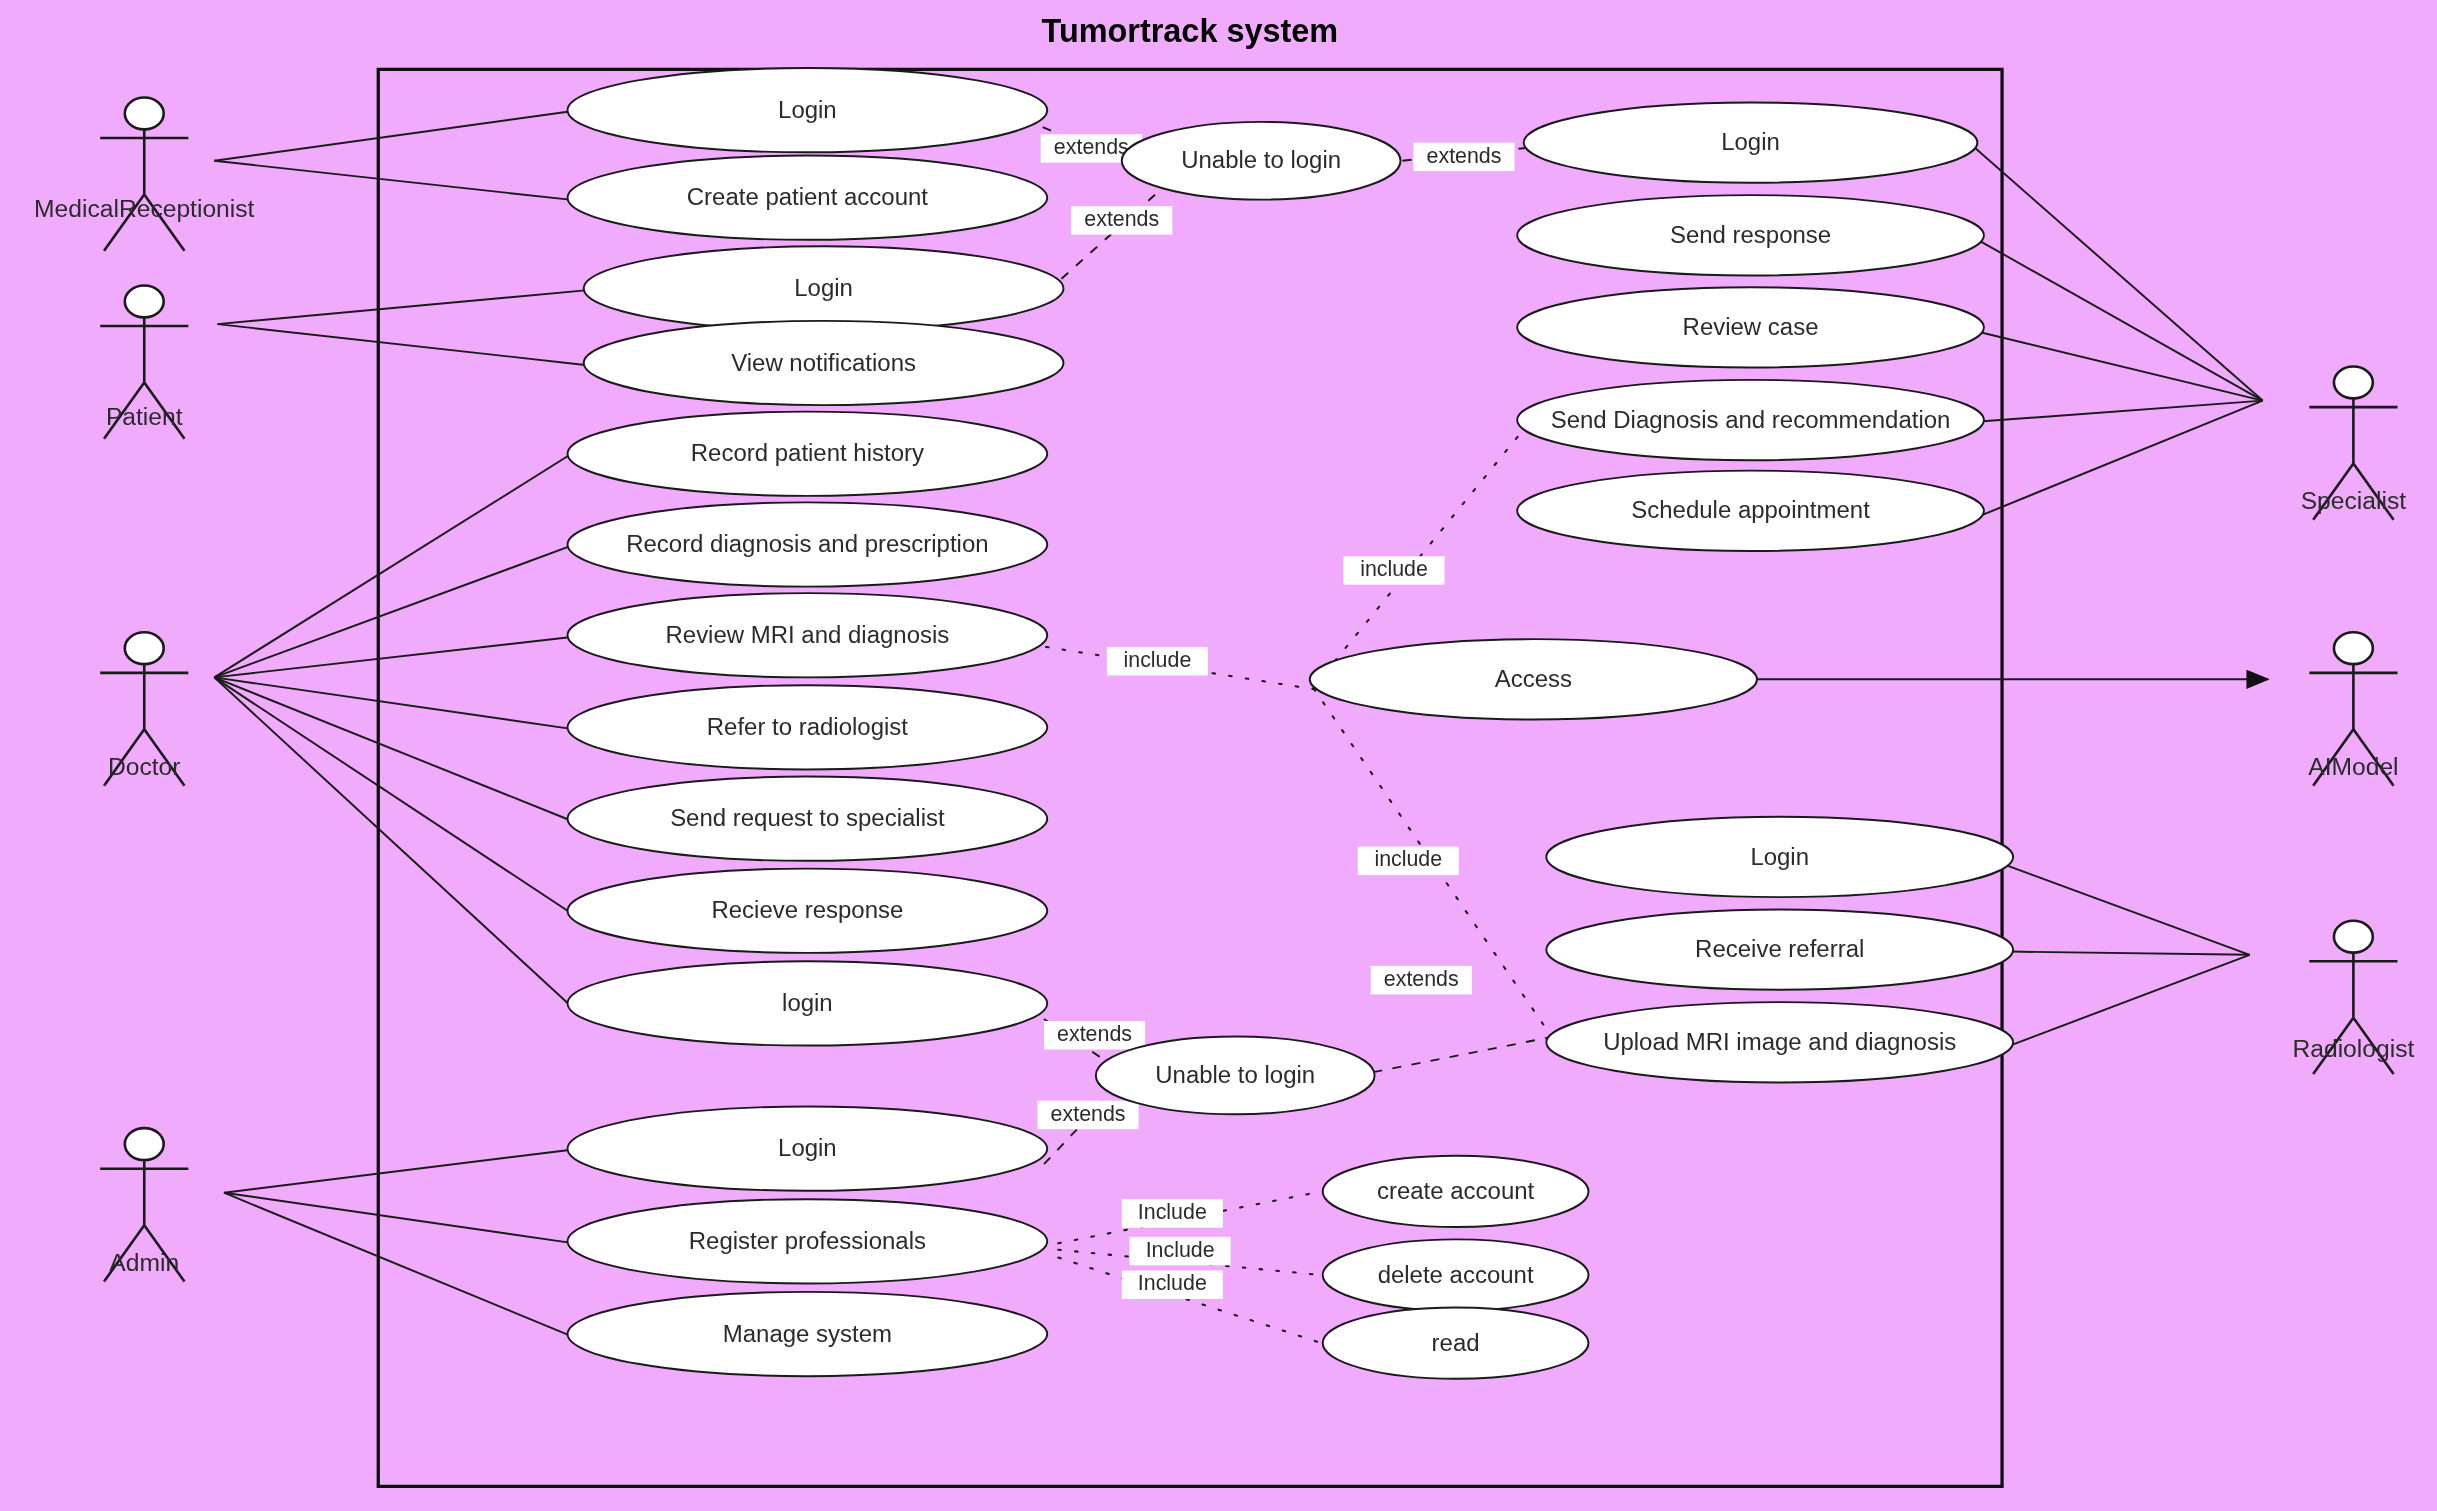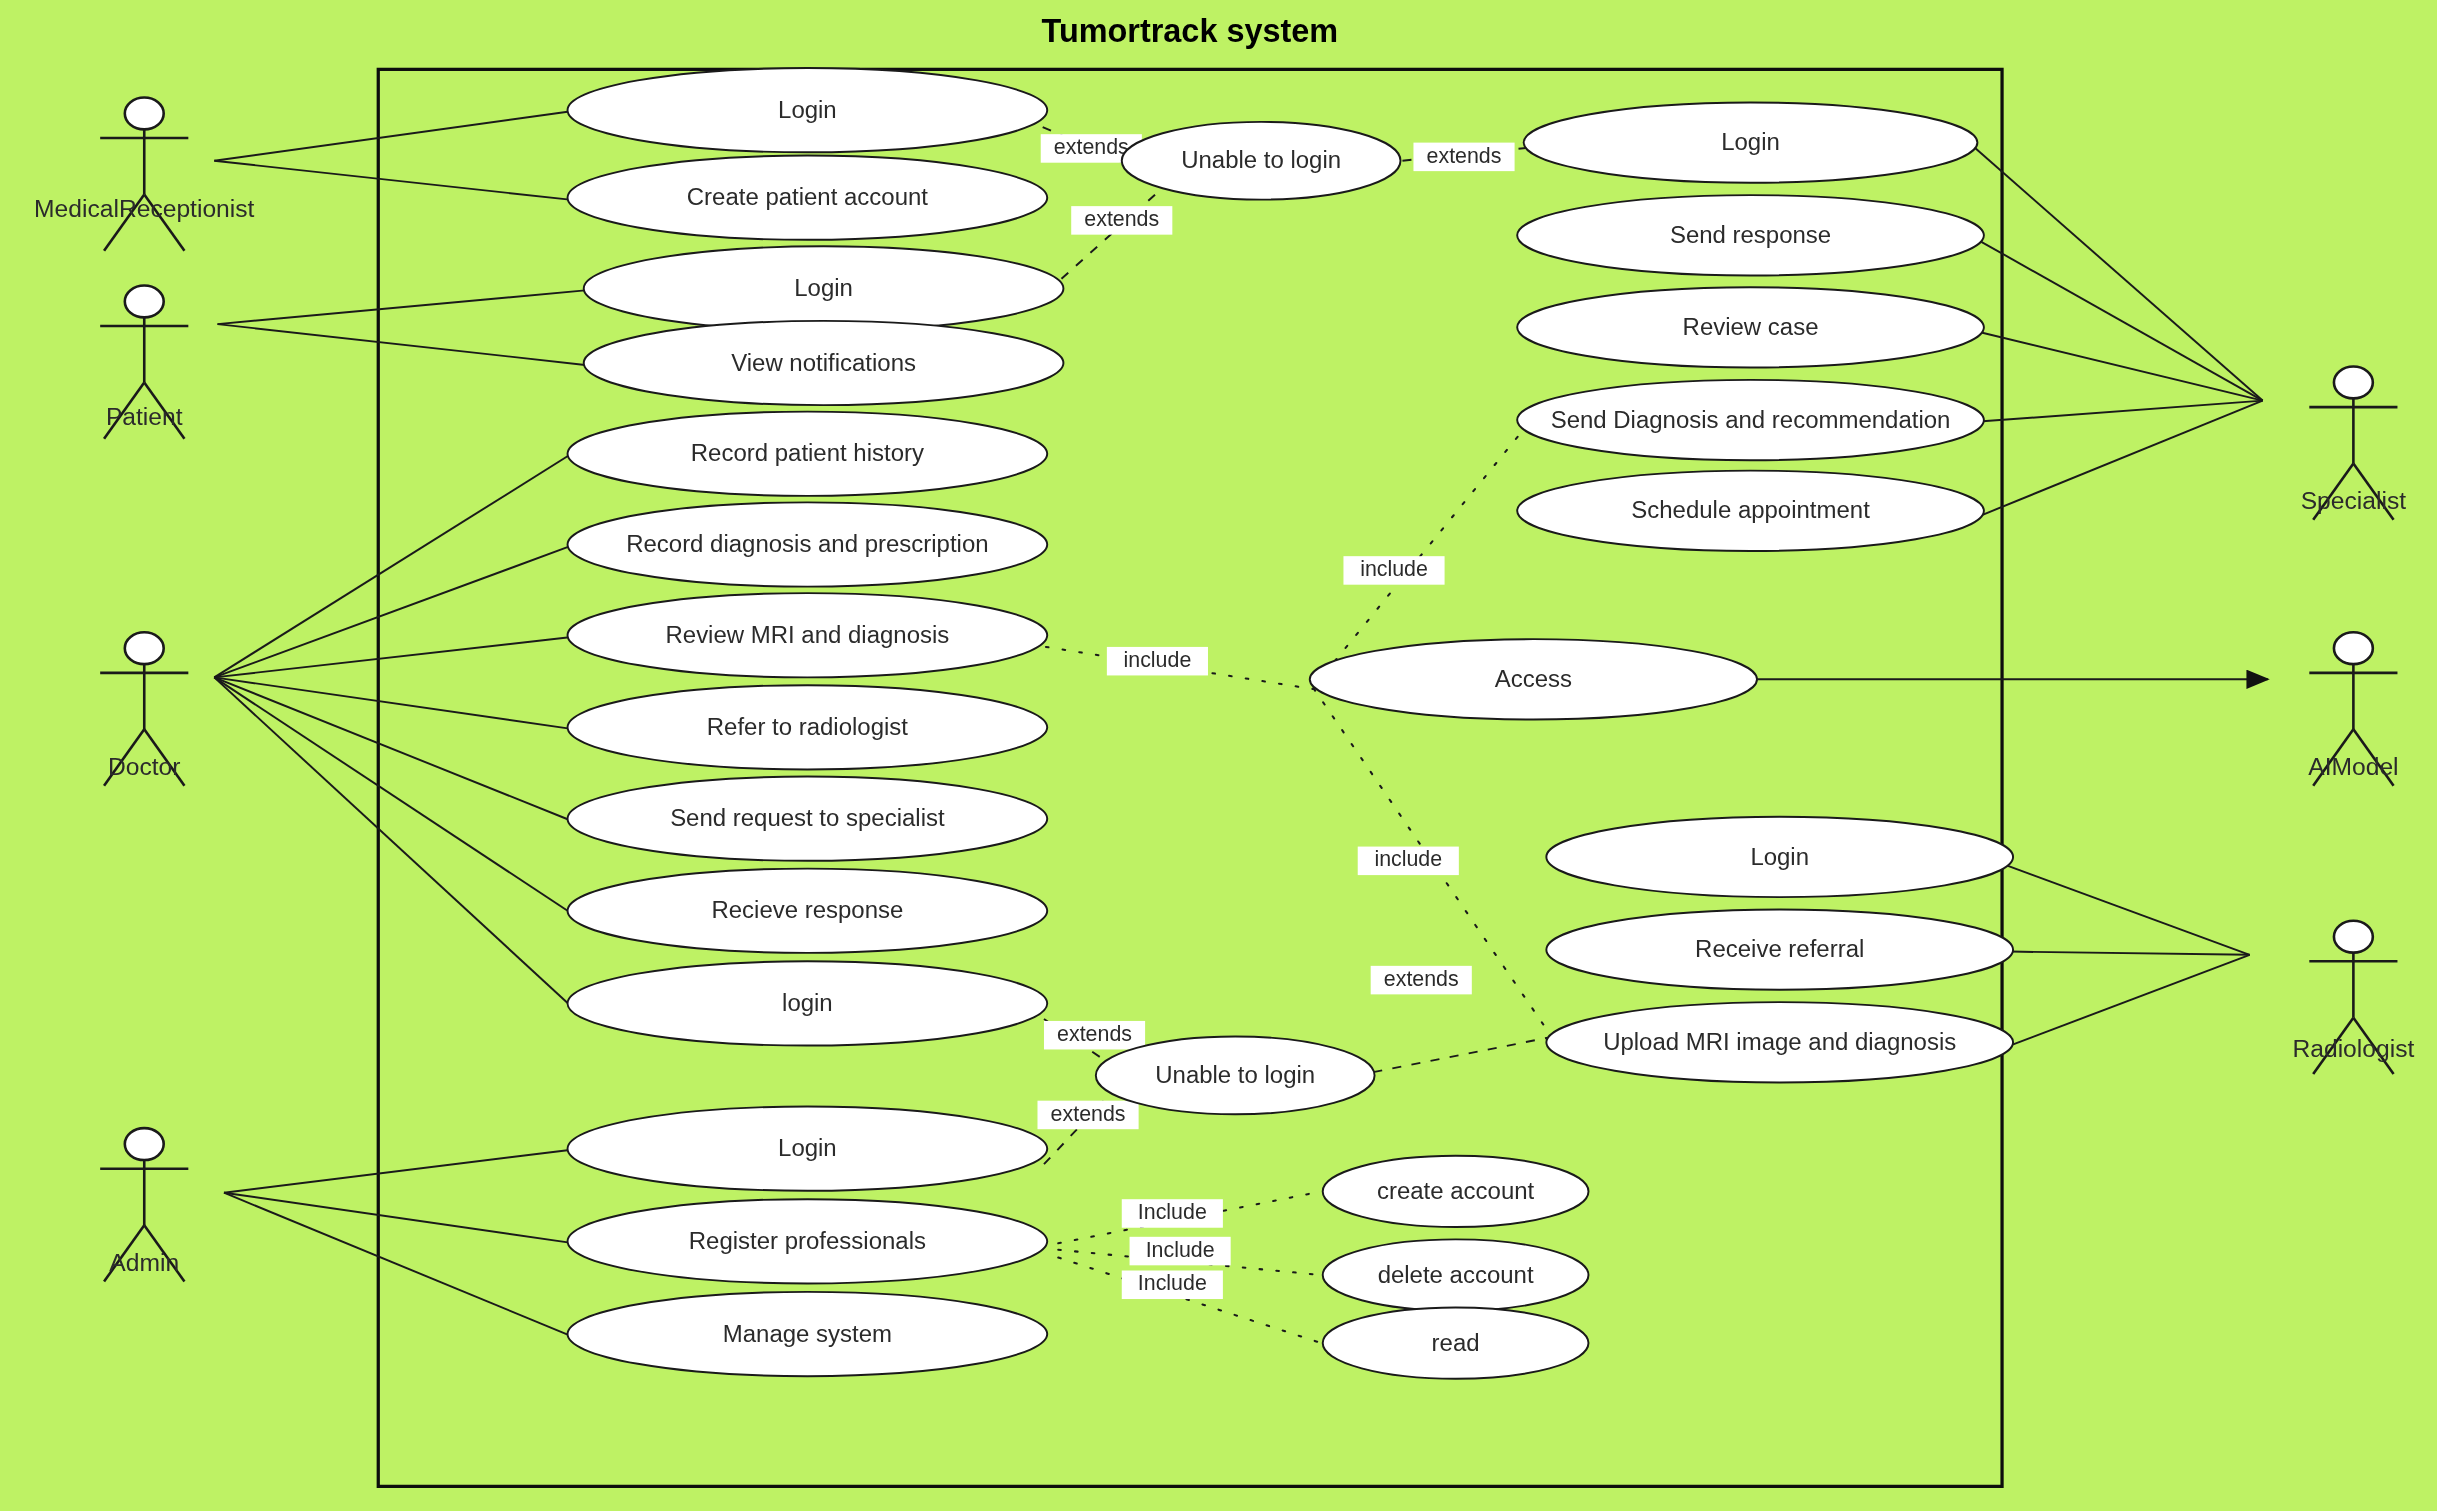--- a/index.html
+++ b/index.html
@@ -4,21 +4,21 @@
 <style>
   html, body {
     margin: 0;
     padding: 0;
     background: #ffffff;
   }
   #canvas-wrap {
     position: relative;
     width: 2438px;
     height: 1511px;
-    background: #bef264;
+    background: #f0abfc;
     overflow: hidden;
     font-family: "Liberation Sans", sans-serif;
   }
   svg.diagram {
     display: block;
     width: 2438px;
     height: 1511px;
   }
   .uc-ellipse {
     fill: #ffffff;

